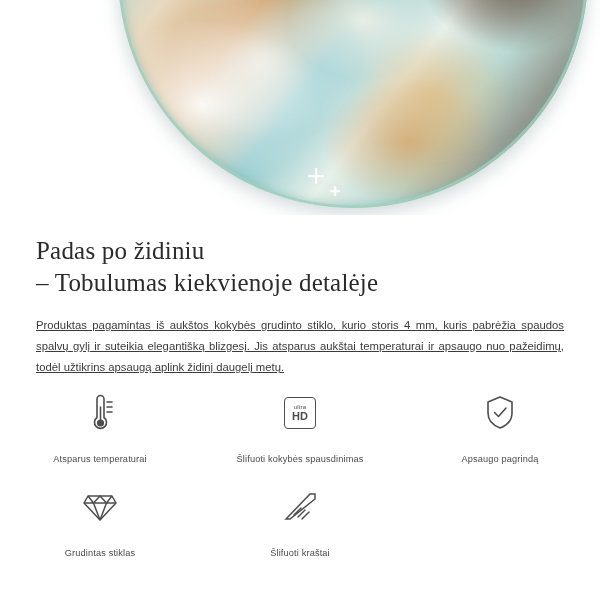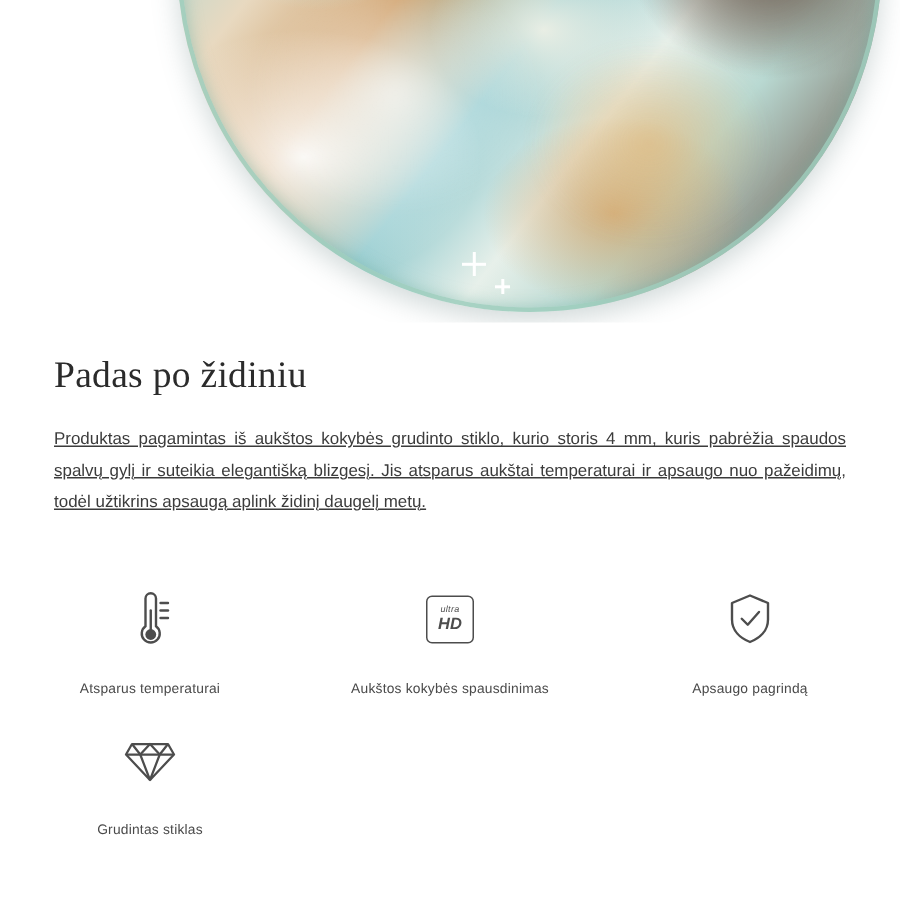--- a/index.html
+++ b/index.html
@@ -168,21 +168,20 @@
   .hd-badge {
     width: 30px;
     height: 30px;
     border: 1.6px solid #4d4d4d;
     border-radius: 4px;
     display: flex;
     flex-direction: column;
     align-items: center;
     justify-content: center;
     line-height: 1;
-    font-style: italic;
   }
   .hd-badge .t1 { font-size: 6px; color: #4d4d4d; letter-spacing: 0.2px; }
   .hd-badge .t2 { font-size: 11px; font-weight: bold; color: #4d4d4d; margin-top: 1px; }
 </style>
 </head>
 <body>
 
 <div class="page">
 
   <div class="hero">
@@ -197,20 +196,21 @@
       </div>
       <div class="disc-edge"></div>
       <span class="sparkle s1"></span>
       <span class="sparkle s2"></span>
     </div>
   </div>
 
   <div class="content">
     <h1 class="headline">
       <span>Padas po židiniu</span>
+      <span class="line2">– Tobulumas kiekvienoje detalėje</span>
     </h1>
     <p class="paragraph">Produktas pagamintas iš aukštos kokybės grudinto stiklo, kurio storis 4 mm, kuris pabrėžia spaudos spalvų gylį ir suteikia elegantišką blizgesį. Jis atsparus aukštai temperaturai ir apsaugo nuo pažeidimų, todėl užtikrins apsaugą aplink židinį daugelį metų.</p>
   </div>
 
   <div class="features">
 
     <div class="feature">
       <div class="icon">
         <svg width="34" height="40" viewBox="0 0 34 40">
           <g fill="none" stroke="#4d4d4d" stroke-width="1.6" stroke-linecap="round">
@@ -226,21 +226,21 @@
       <div class="caption">Atsparus temperaturai</div>
     </div>
 
     <div class="feature">
       <div class="icon">
         <div class="hd-badge">
           <span class="t1">ultra</span>
           <span class="t2">HD</span>
         </div>
       </div>
-      <div class="caption">Aukštos kokybės spausdinimas</div>
+      <div class="caption">Šlifuoti kokybės spausdinimas</div>
     </div>
 
     <div class="feature">
       <div class="icon">
         <svg width="34" height="40" viewBox="0 0 34 40">
           <g fill="none" stroke="#4d4d4d" stroke-width="1.6" stroke-linejoin="round" stroke-linecap="round">
             <path d="M17 4 L29 9 V20 C29 27.5 23.5 32.5 17 35 C10.5 32.5 5 27.5 5 20 V9 Z"></path>
             <path d="M11.5 19.5 L15.5 23.5 L23 15"></path>
           </g>
         </svg>
@@ -256,16 +256,29 @@
             <path d="M4 14 H36"></path>
             <path d="M8 7 L13.5 14 L20 31"></path>
             <path d="M32 7 L26.5 14 L20 31"></path>
             <path d="M13.5 14 L20 7 L26.5 14"></path>
           </g>
         </svg>
       </div>
       <div class="caption">Grudintas stiklas</div>
     </div>
 
+    <div class="feature">
+      <div class="icon">
+        <svg width="38" height="34" viewBox="0 0 38 34">
+          <g fill="none" stroke="#4d4d4d" stroke-width="1.5" stroke-linecap="round">
+            <path d="M5 29 L29 4 L34 4 L34 9 L9 29 Z"></path>
+            <path d="M13 25 L20 18"></path>
+            <path d="M17 27 L24 20"></path>
+            <path d="M21 29 L28 22"></path>
+          </g>
+        </svg>
+      </div>
+      <div class="caption">Šlifuoti kraštai</div>
+    </div>
 
 
   </div>
 </div>
 
 </body></html>

